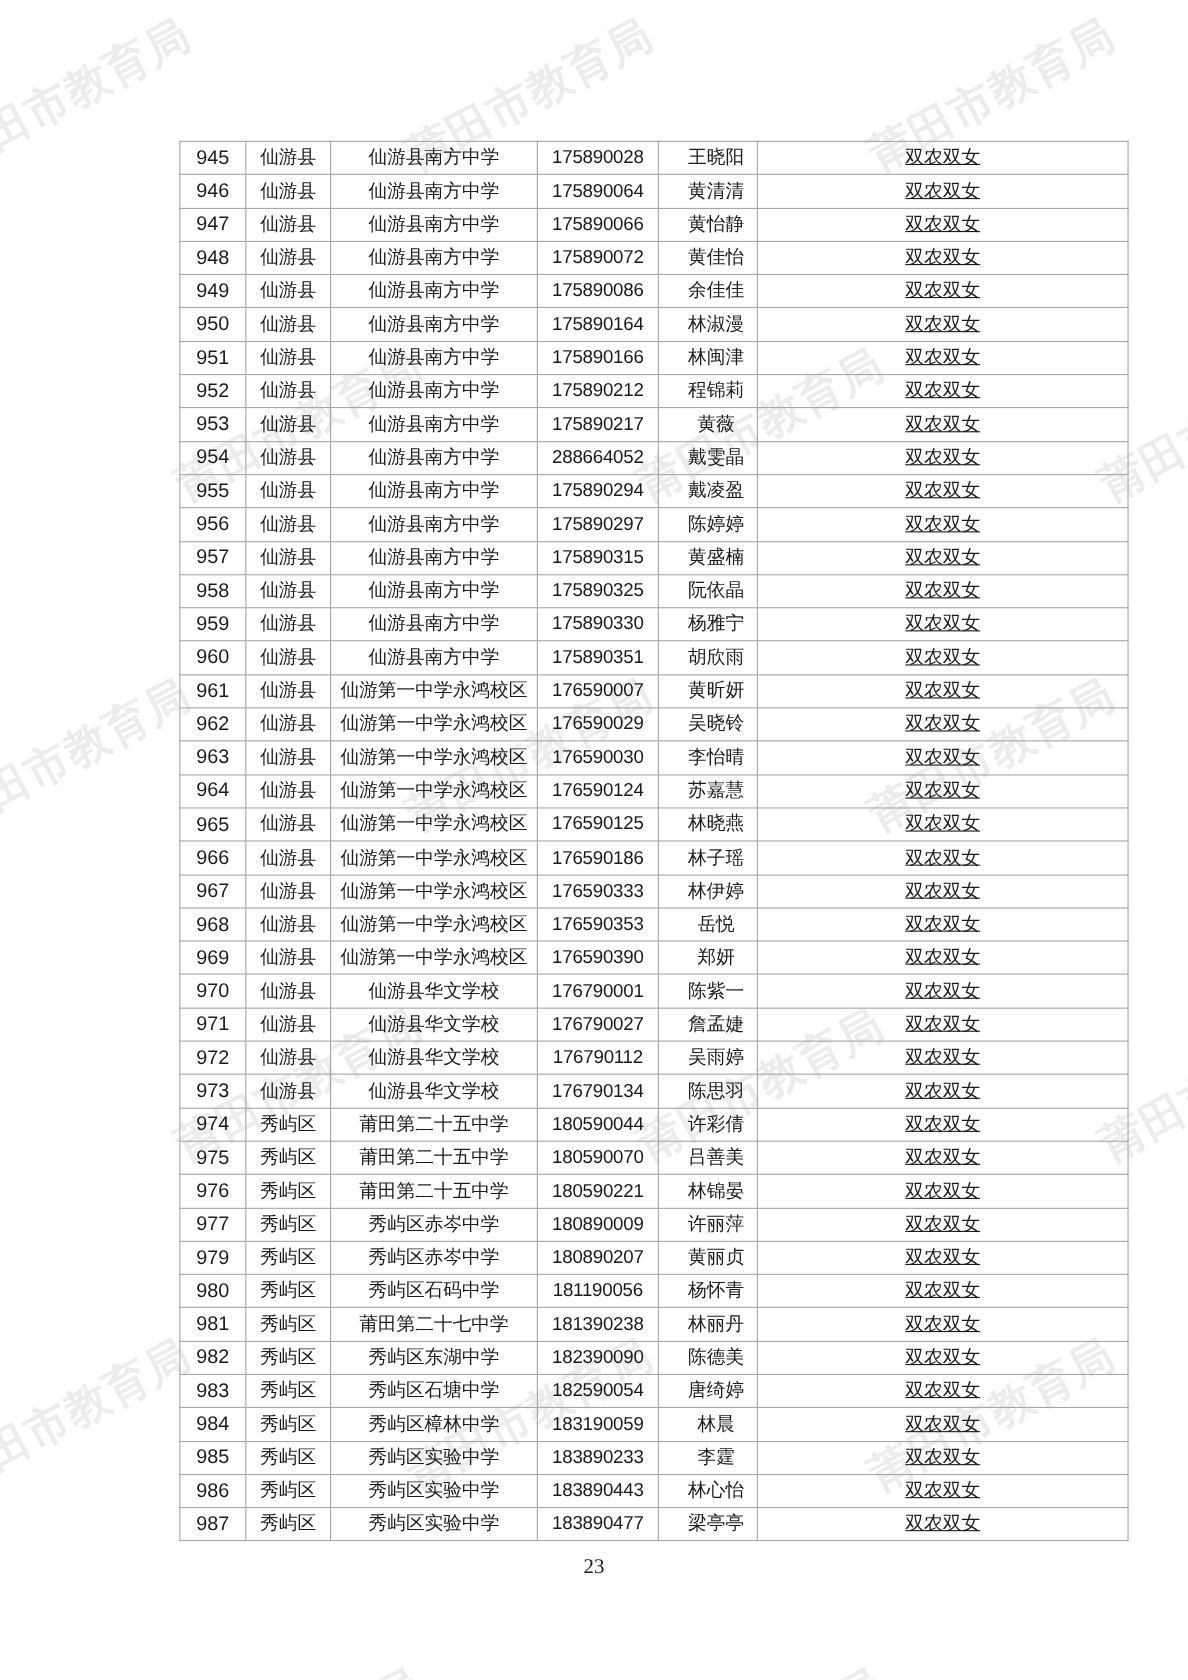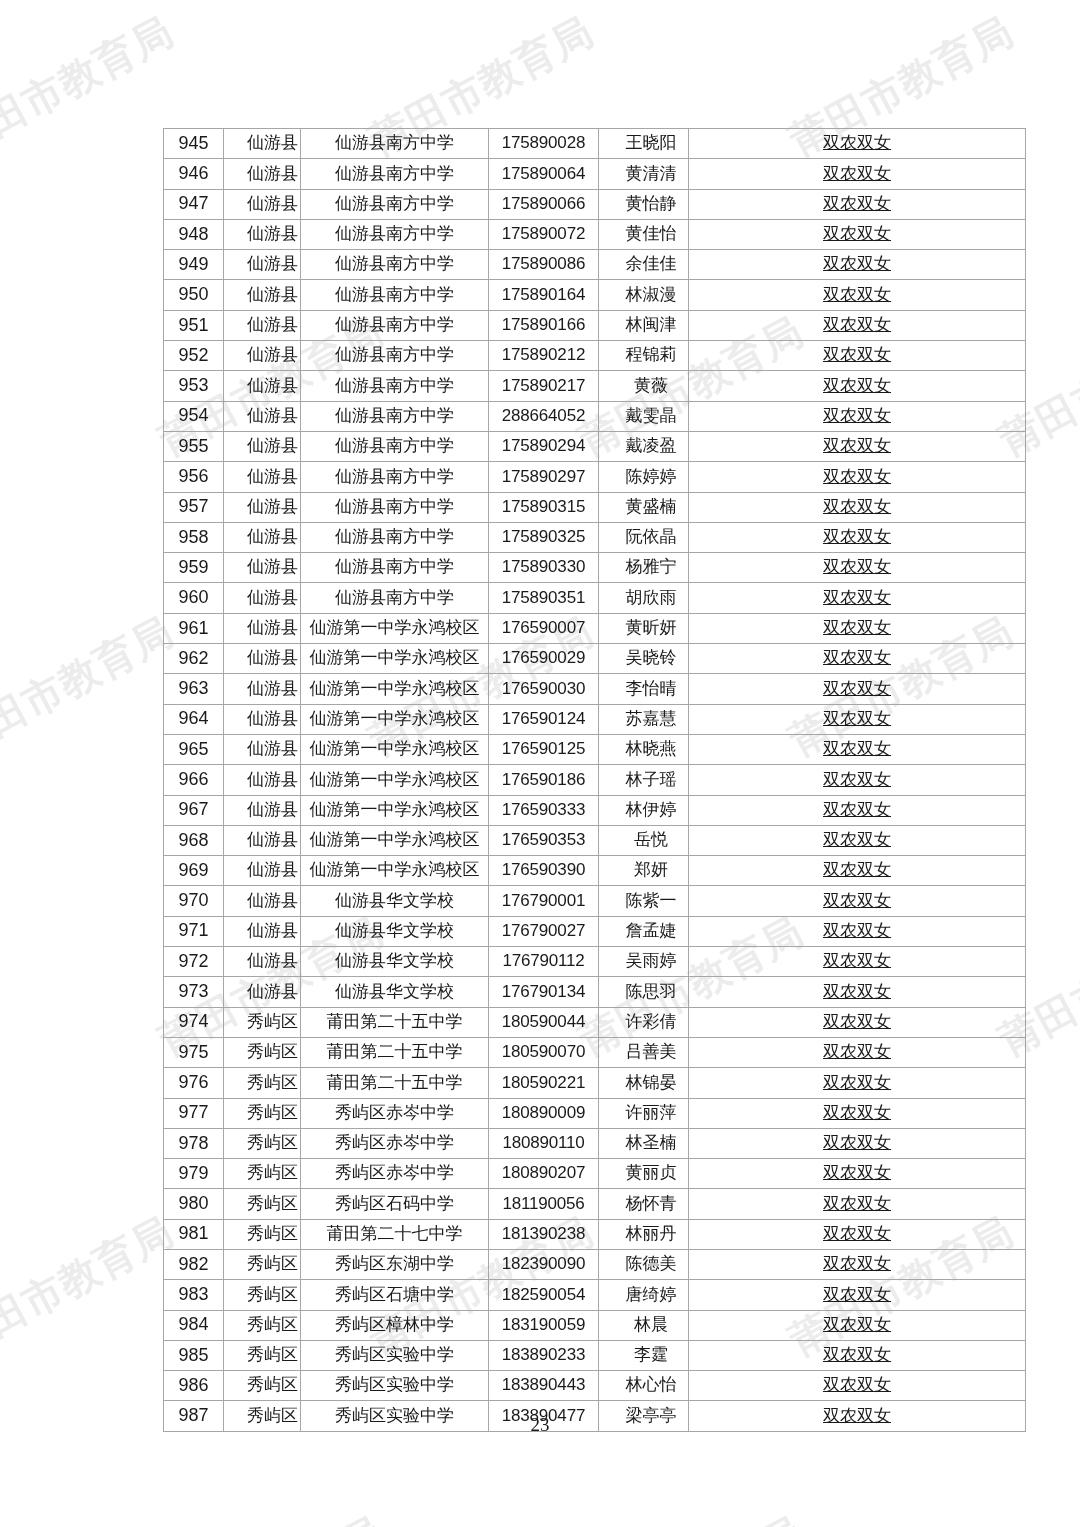--- a/index.html
+++ b/index.html
@@ -56,21 +56,21 @@
     height: 29.3px;
     padding: 0 2px;
     text-align: center;
     vertical-align: middle;
     font-size: 17px;
     color: #1a1a1a;
     line-height: 1.1;
     background: transparent;
   }
   #roster-table .c-seq     { width: 55px;  font-family: Liberation Sans, sans-serif; font-size: 18px; }
-  #roster-table .c-county  { width: 72px; text-align: right;  }
+  #roster-table .c-county  { width: 72px;  }
   #roster-table .c-school  { width: 183px; }
   #roster-table .c-exam    { width: 105px; font-family: "Liberation Sans", sans-serif; font-size: 17px; letter-spacing: -0.2px;}
   #roster-table .c-name    { width: 70px; padding-left: 17px;  }
   #roster-table .c-cat     { width: 332px; text-decoration: underline; }
 
   #page-number {
     position: absolute;
     top: 1414px;
     left: 0;
     width: 1080px;
@@ -366,28 +366,20 @@
         </tr>
         <tr>
           <td class="c-seq">977</td>
           <td class="c-county">秀屿区</td>
           <td class="c-school">秀屿区赤岑中学</td>
           <td class="c-exam">180890009</td>
           <td class="c-name">许丽萍</td>
           <td class="c-cat">双农双女</td>
         </tr>
         <tr>
-          <td class="c-seq">978</td>
-          <td class="c-county">秀屿区</td>
-          <td class="c-school">秀屿区赤岑中学</td>
-          <td class="c-exam">180890110</td>
-          <td class="c-name">林圣楠</td>
-          <td class="c-cat">双农双女</td>
-        </tr>
-        <tr>
           <td class="c-seq">979</td>
           <td class="c-county">秀屿区</td>
           <td class="c-school">秀屿区赤岑中学</td>
           <td class="c-exam">180890207</td>
           <td class="c-name">黄丽贞</td>
           <td class="c-cat">双农双女</td>
         </tr>
         <tr>
           <td class="c-seq">980</td>
           <td class="c-county">秀屿区</td>

